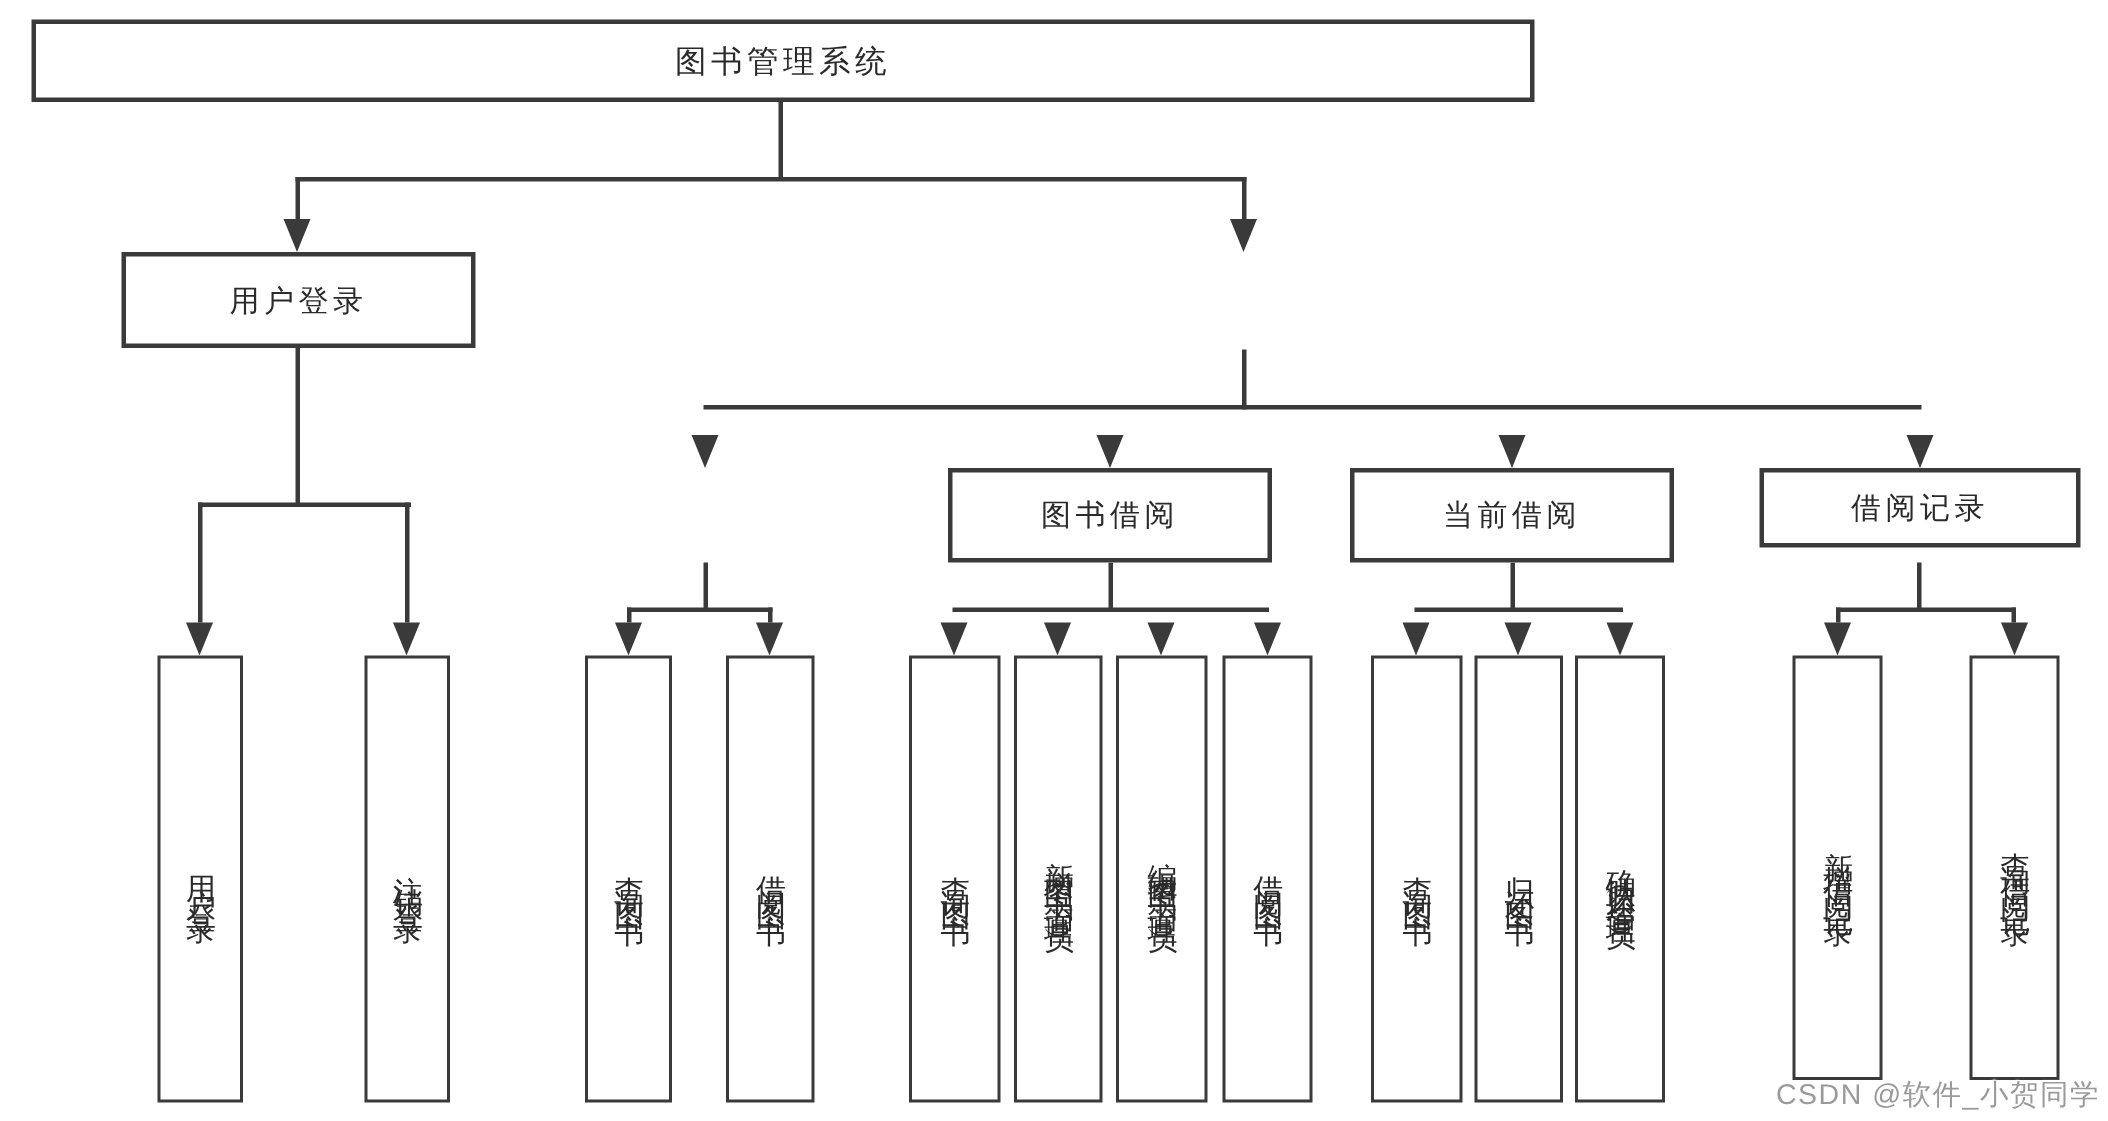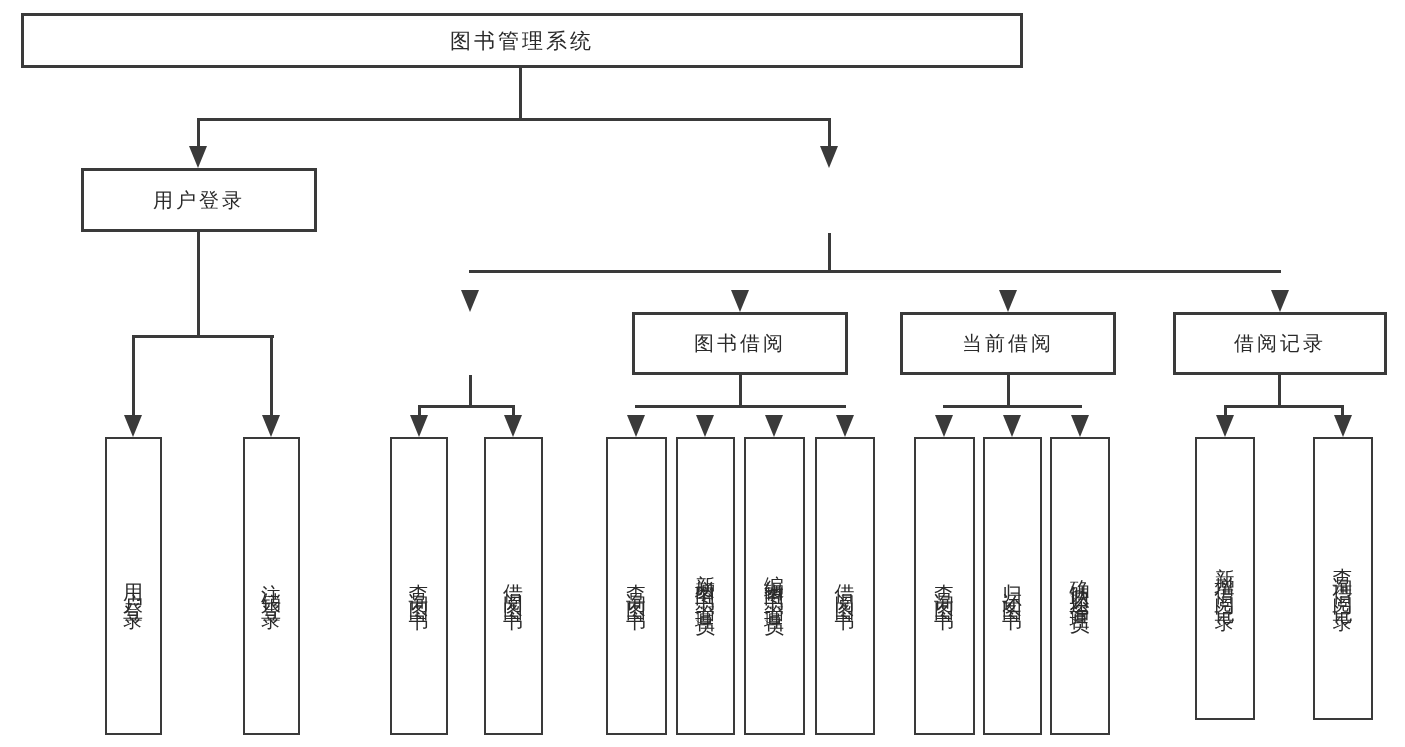--- a/index.html
+++ b/index.html
@@ -102,21 +102,21 @@
   <div class="ahead" style="left:731px;top:290px"></div>
   <div class="ahead" style="left:999px;top:290px"></div>
   <div class="ahead" style="left:1271px;top:290px"></div>
 
   <div class="box" style="left:900px;top:312px;width:216px;height:63px">
     <span class="lbl">当前借阅</span>
   </div>
   <div class="box" style="left:632px;top:312px;width:216px;height:63px">
     <span class="lbl">图书借阅</span>
   </div>
-  <div class="box" style="left:1173px;top:312px;width:214px;height:63px">
+  <div class="box" style="left:1173px;top:312px;width:214px;height:53px">
     <span class="lbl">借阅记录</span>
   </div>
 
   <div class="vline" style="left:469px;top:375px;height:32px"></div>
   <div class="hline" style="left:418px;top:405px;width:97px"></div>
   <div class="vline" style="left:418px;top:405px;height:10px"></div>
   <div class="ahead" style="left:410px;top:415px"></div>
   <div class="vline" style="left:512px;top:405px;height:10px"></div>
   <div class="ahead" style="left:504px;top:415px"></div>
 
@@ -177,14 +177,15 @@
     <span class="vlbl" style="letter-spacing:5px">确认归还（管理员）</span>
   </div>
 
   <div class="vbox" style="left:1195px;top:437px;width:60px;height:283px">
     <span class="vlbl">新增借阅记录</span>
   </div>
   <div class="vbox" style="left:1313px;top:437px;width:60px;height:283px">
     <span class="vlbl">查询借阅记录</span>
   </div>
 
+  <div class="watermark">CSDN @软件_小贺同学</div>
 
 </div>
 
 </body></html>

